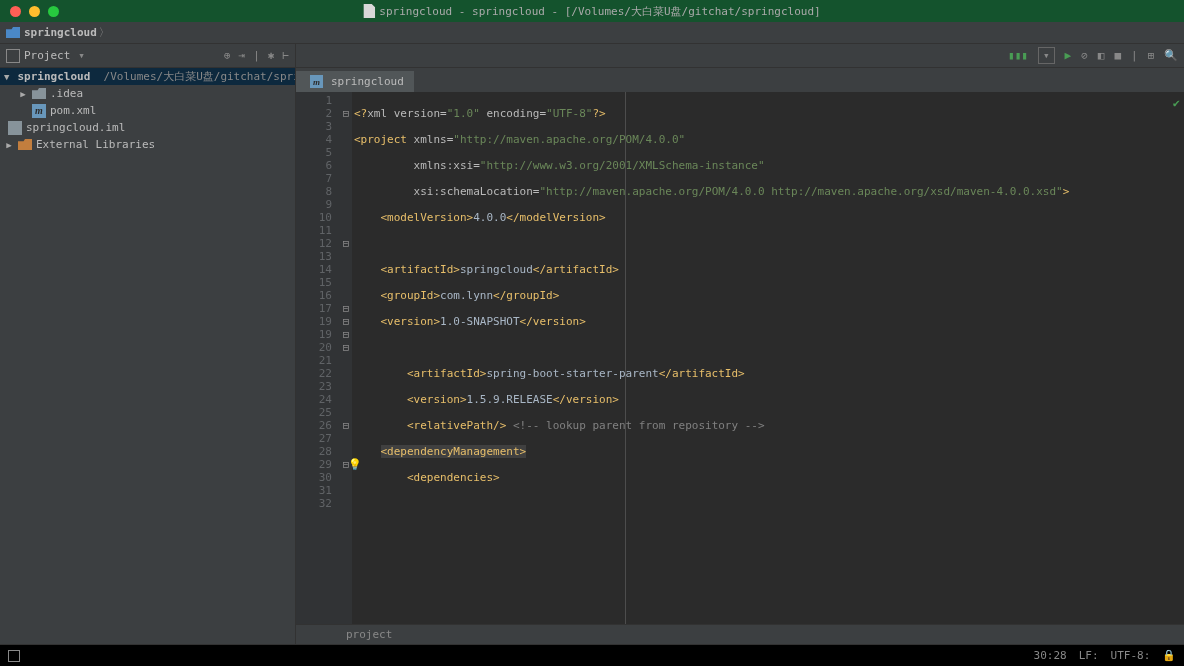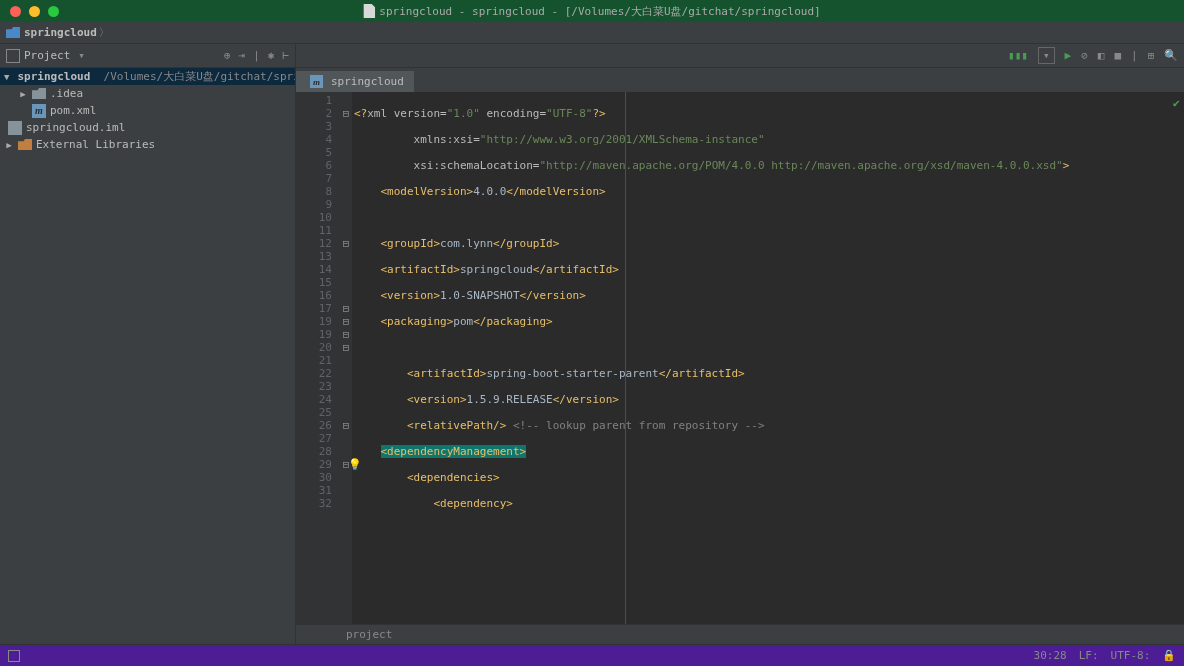--- a/index.html
+++ b/index.html
@@ -38,26 +38,26 @@
 .play{color:#499c54}
 .tabs{height:24px;background:#3c3f41;display:flex;align-items:flex-end}
 .tab{height:22px;background:#515658;padding:0 10px;display:flex;align-items:center;gap:4px;border-top:1px solid #3c3f41;color:#bbb}
 .editor-body{flex:1;display:flex;overflow:hidden;position:relative}
 .gutter{width:44px;background:#313335;color:#606366;text-align:right;padding-right:8px;padding-top:2px;line-height:13px;font-size:10px}
 .foldcol{width:12px;background:#313335;padding-top:2px;line-height:13px;font-size:9px;color:#888;position:relative}
 .fold-mark{height:13px;text-align:center}
 .code{flex:1;padding-top:2px;padding-left:2px;line-height:13px;white-space:pre;color:#a9b7c6;overflow:hidden}
 .code-line{height:13px}
 .t{color:#e8bf6a}.a{color:#bababa}.s{color:#6a8759}.c{color:#808080}.txt{color:#a9b7c6}
-.hl{background:#0f766e}
+.hl{background:#404040}
 .check{position:absolute;right:4px;top:4px;color:#499c54;font-size:12px}
 .bulb{position:absolute;left:52px;top:calc(2px + 13px*28);color:#ffc66d;font-size:11px}
 .edge-line{position:absolute;left:329px;top:0;bottom:0;width:1px;background:#4d4d4d}
 .breadcrumb-foot{height:20px;background:#3c3f41;border-top:1px solid #323232;padding-left:50px;display:flex;align-items:center;color:#888;font-family:sans-serif}
-.status{height:22px;background:#4c1d95;border-top:1px solid #323232;display:flex;align-items:center;justify-content:space-between;padding:0 8px;color:#888;font-family:sans-serif;font-size:11px}
+.status{height:22px;background:#000000;border-top:1px solid #323232;display:flex;align-items:center;justify-content:space-between;padding:0 8px;color:#888;font-family:sans-serif;font-size:11px}
 .status-right{display:flex;gap:12px;align-items:center}
 .box-icon{width:12px;height:12px;border:1px solid #888}
 </style>
 </head>
 <body>
 
 <div class="titlebar">
   <div class="traffic">
     <div class="dot dot-r"></div>
     <div class="dot dot-y"></div>
@@ -202,35 +202,34 @@
           <div class="fold-mark">⊟</div>
           <div class="fold-mark"></div>
           <div class="fold-mark"></div>
           <div class="fold-mark">⊟</div>
           <div class="fold-mark"></div>
       </div>
       <span class="bulb">💡</span>
       <div class="edge-line"></div>
       <div class="code">
 <div class="code-line"><span class="t">&lt;?</span><span class="a">xml version=</span><span class="s">"1.0"</span><span class="a"> encoding=</span><span class="s">"UTF-8"</span><span class="t">?&gt;</span></div>
+<div class="code-line"><span class="t">&lt;project</span><span class="a"> xmlns=</span><span class="s">"http://maven.apache.org/POM/4.0.0"</span></div>
 <div class="code-line"><span class="a">         xmlns:xsi=</span><span class="s">"http://www.w3.org/2001/XMLSchema-instance"</span></div>
 <div class="code-line"><span class="a">         xsi</span><span class="a">:schemaLocation=</span><span class="s">"http://maven.apache.org/POM/4.0.0 http://maven.apache.org/xsd/maven-4.0.0.xsd"</span><span class="t">&gt;</span></div>
 <div class="code-line"><span class="t">    &lt;modelVersion&gt;</span><span class="txt">4.0.0</span><span class="t">&lt;/modelVersion&gt;</span></div>
 <div class="code-line"></div>
+<div class="code-line"><span class="t">    &lt;artifactId&gt;</span><span class="txt">springcloud</span><span class="t">&lt;/artifactId&gt;</span></div>
 <div class="code-line"><span class="t">    &lt;groupId&gt;</span><span class="txt">com.lynn</span><span class="t">&lt;/groupId&gt;</span></div>
-<div class="code-line"><span class="t">    &lt;artifactId&gt;</span><span class="txt">springcloud</span><span class="t">&lt;/artifactId&gt;</span></div>
 <div class="code-line"><span class="t">    &lt;version&gt;</span><span class="txt">1.0-SNAPSHOT</span><span class="t">&lt;/version&gt;</span></div>
-<div class="code-line"><span class="t">    &lt;packaging&gt;</span><span class="txt">pom</span><span class="t">&lt;/packaging&gt;</span></div>
 <div class="code-line"></div>
 <div class="code-line"><span class="t">        &lt;artifactId&gt;</span><span class="txt">spring-boot-starter-parent</span><span class="t">&lt;/artifactId&gt;</span></div>
 <div class="code-line"><span class="t">        &lt;version&gt;</span><span class="txt">1.5.9.RELEASE</span><span class="t">&lt;/version&gt;</span></div>
 <div class="code-line"><span class="t">        &lt;relativePath/&gt;</span><span class="c"> &lt;!-- lookup parent from repository --&gt;</span></div>
 <div class="code-line">    <span class="t hl">&lt;dependencyManagement&gt;</span></div>
 <div class="code-line"><span class="t">        &lt;dependencies&gt;</span></div>
-<div class="code-line"><span class="t">            &lt;dependency&gt;</span></div>
 
 
 
 
 
 
 
 
 
 

